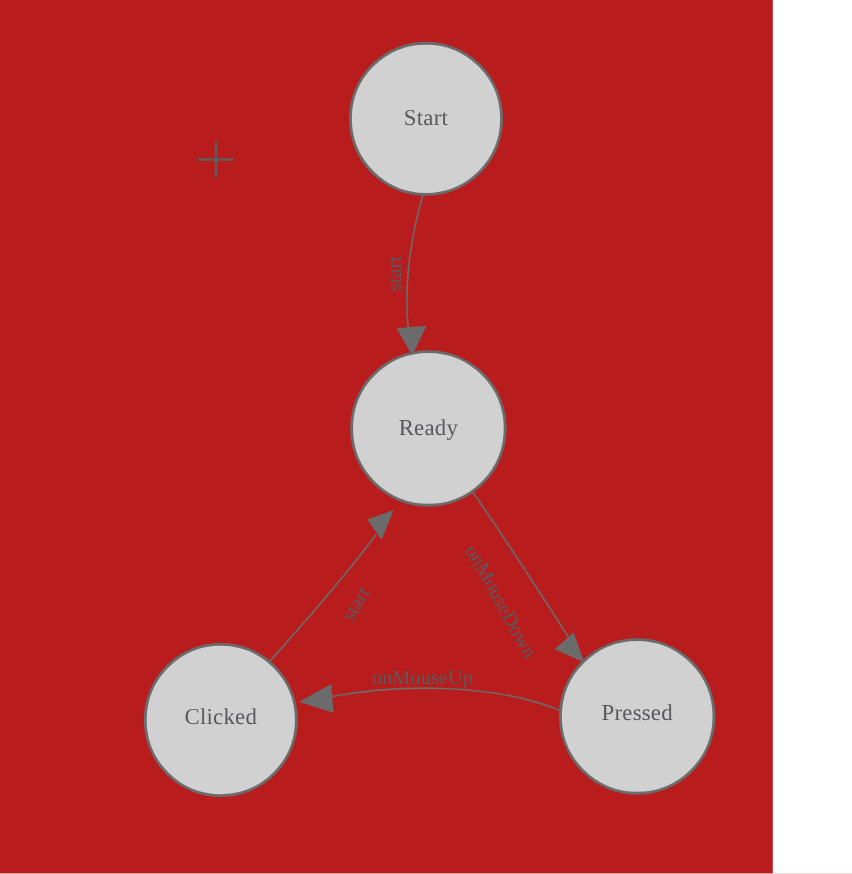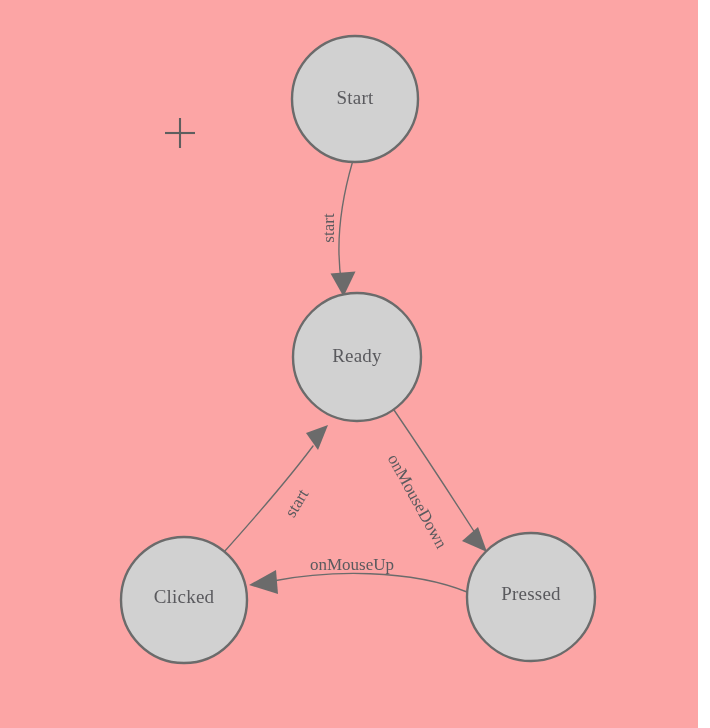--- a/index.html
+++ b/index.html
@@ -6,23 +6,23 @@
   html, body {
     margin: 0;
     padding: 0;
     background: #ffffff;
   }
   body {
     font-family: "Liberation Serif", "DejaVu Serif", serif;
   }
   #canvas-root {
     position: relative;
-    width: 698px;
+    width: 644px;
     height: 728px;
-    background: #fca5a5;
+    background: #b91c1c;
     overflow: hidden;
   }
   #diagram-svg {
     position: absolute;
     left: 0;
     top: 0;
     width: 710px;
     height: 728px;
     display: block;
   }

